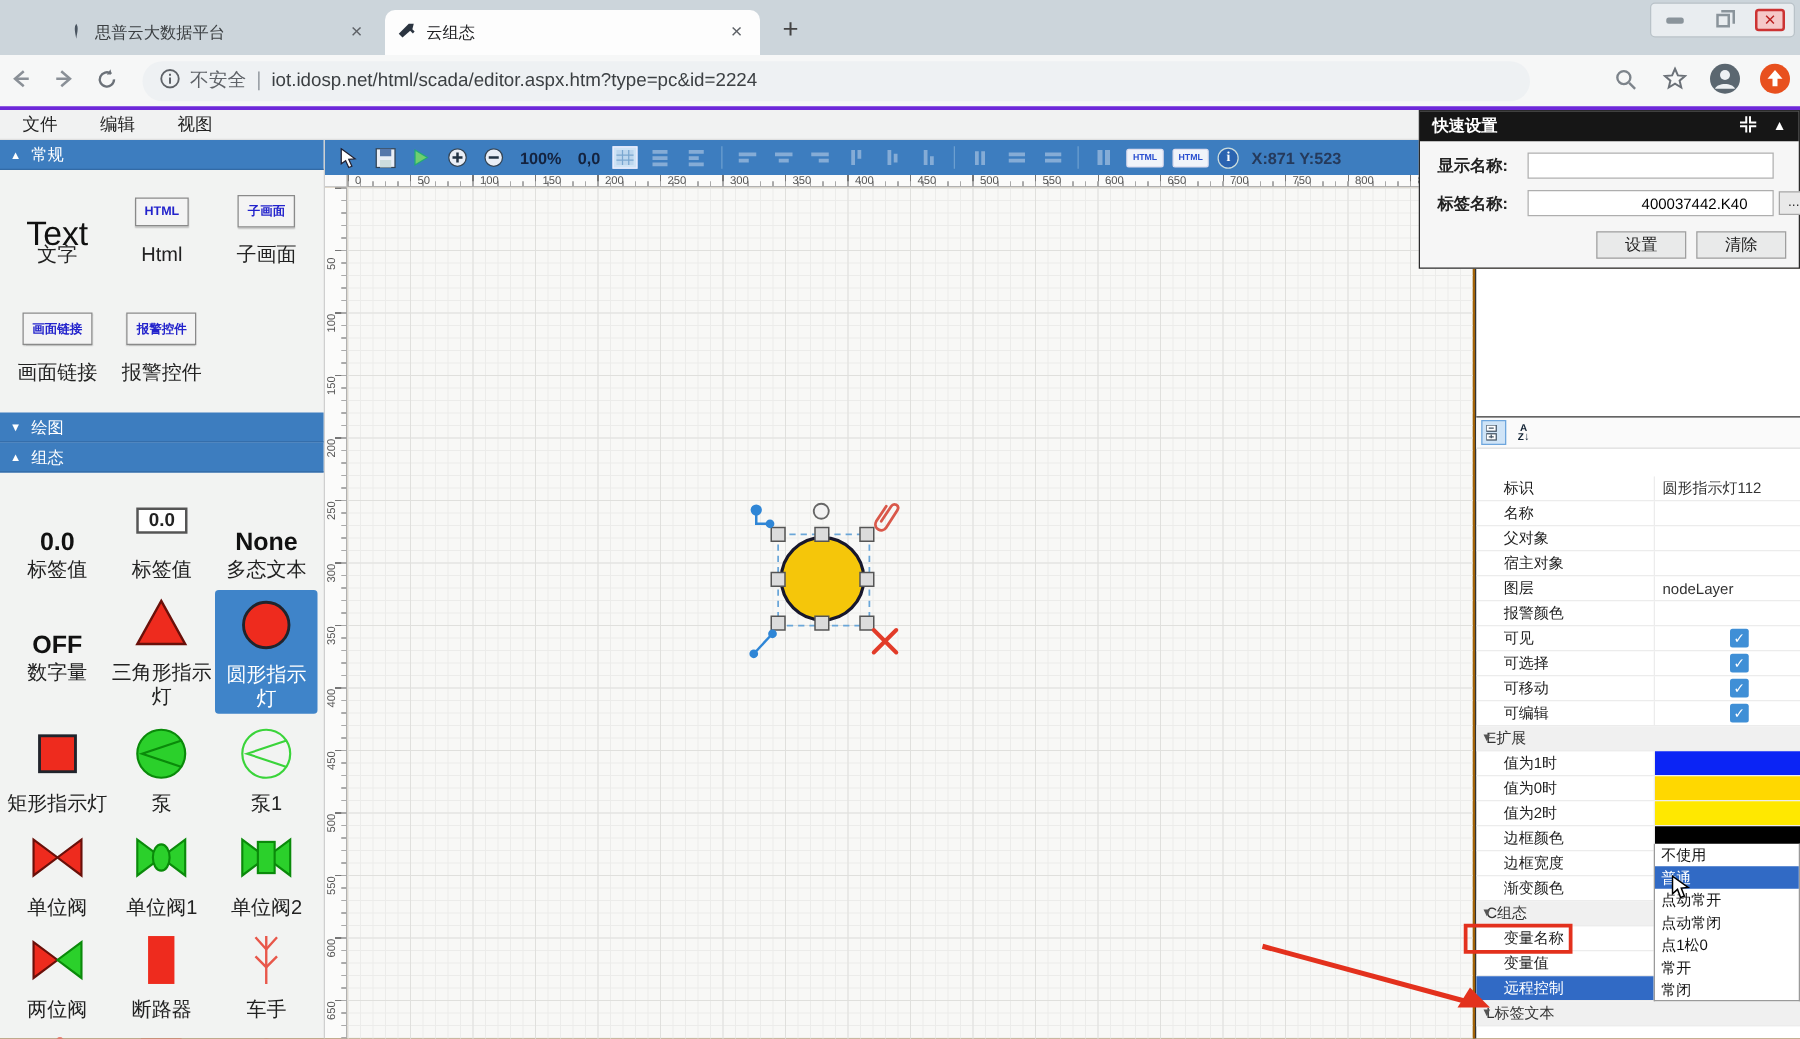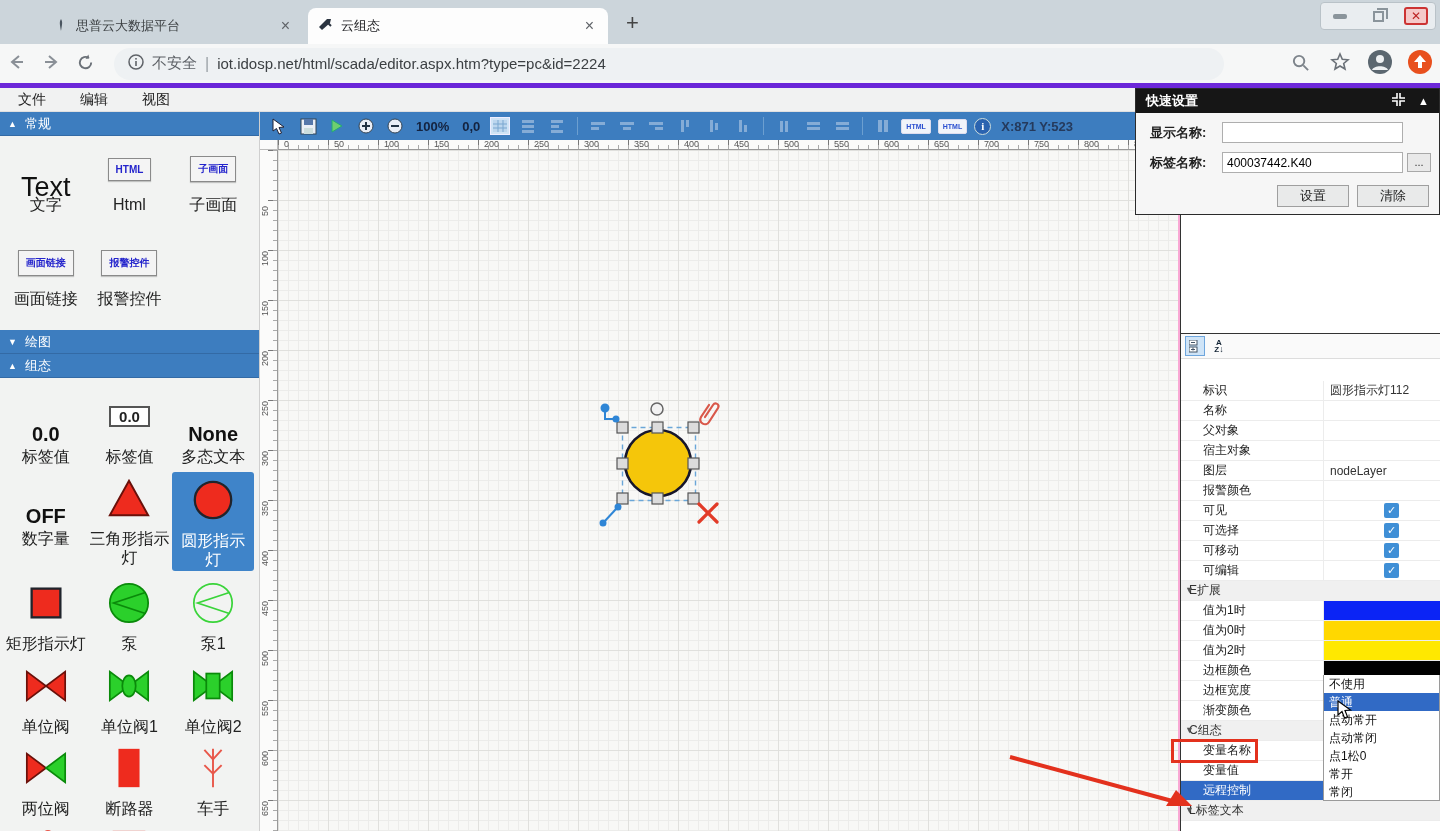--- a/index.html
+++ b/index.html
@@ -1,37 +1,37 @@
 <!DOCTYPE html>
 <html><head>
 <meta charset="utf-8">
 <style>
   * { margin:0; padding:0; box-sizing:border-box; }
   html,body { background:#888; }
   #screen {
     position:relative; width:1440px; height:831px; overflow:hidden;
-    font-family:"Liberation Sans","DejaVu Sans",sans-serif; background:#f9a8d4;
+    font-family:"Liberation Sans","DejaVu Sans",sans-serif; background:#a16207;
     font-size:13px; color:#222;
   }
   
   .tabstrip { position:absolute; left:0; top:0; width:1440px; height:44px; background:#ccd5db; }
   .tab { position:absolute; top:8px; height:36px; display:flex; align-items:center; gap:8px; padding:0 10px; font-size:13px; color:#3c4043; }
   .tab.inactive { left:44px; width:260px; }
   .tab.active { left:308px; width:300px; background:#fdfdfd; border-radius:8px 8px 0 0; color:#202124; }
   .tab .ttl { flex:1; white-space:nowrap; overflow:hidden; }
   .tab .x { font-size:16px; color:#5f6368; padding:0 4px; cursor:default; }
   .newtab { position:absolute; left:626px; top:12px; font-size:22px; color:#444; line-height:22px; }
   .winctl { position:absolute; right:4px; top:2px; width:116px; height:28px; background:#e9edf0; border:1px solid #b9c2c8; border-radius:4px; display:flex; align-items:center; justify-content:space-around; }
   .wbtn { width:26px; height:22px; display:flex; align-items:center; justify-content:center; }
   .minbar { width:14px; height:5px; background:#8a949b; border-radius:2px; }
   .restore { width:11px; height:11px; border:2px solid #8a949b; position:relative; }
   .restore:before { content:""; position:absolute; left:2px; top:-5px; width:9px; height:9px; border:2px solid #8a949b; border-left:none; border-bottom:none; }
   .closebox { width:24px; height:18px; border:2px solid #c33; border-radius:3px; background:#f5c9c9; color:#b22; font-weight:bold; font-size:12px; display:flex; align-items:center; justify-content:center; }
   
-  .addressbar { position:absolute; left:0; top:44px; width:1440px; height:44px; background:#f6f7f7; border-bottom:5px solid #6d28d9; display:flex; align-items:center; }
+  .addressbar { position:absolute; left:0; top:44px; width:1440px; height:44px; background:#f6f7f7; border-bottom:3px solid #6d28d9; display:flex; align-items:center; }
   .navic { width:34px; text-align:center; flex:none; }
   .urlbox { flex:none; width:1110px; height:32px; margin-left:12px; background:#eef1f3; border-radius:16px; display:flex; align-items:center; padding:0 14px; font-size:15px; color:#3c4043; gap:8px; }
   .urlbox .sec { color:#5f6368; }
   .urlbox .sep { color:#9aa0a6; font-size:16px; }
   .rightic { width:40px; text-align:center; flex:none; }
   
   .menubar { position:absolute; left:0; top:88px; width:1440px; height:24px; background:#f1f2f2; border-bottom:1px solid #e0e0e0; display:flex; align-items:center; gap:34px; padding-left:18px; font-size:14px; color:#222; }
   
   .leftpanel { position:absolute; left:0; top:112px; width:260px; height:719px; background:#f2f3f2; border-right:1px solid #cfcfcf; display:flex; flex-direction:column; overflow:hidden; }
   .secheader { flex:none; height:24px; background:#3d7dbf; color:#fff; font-size:13px; display:flex; align-items:center; gap:8px; padding-left:8px; border-bottom:1px solid #336aa5; }
@@ -75,21 +75,21 @@
       linear-gradient(to right,#e0e0dd 1px,transparent 1px),linear-gradient(to bottom,#e0e0dd 1px,transparent 1px),
       linear-gradient(to right,#ececea 1px,transparent 1px),linear-gradient(to bottom,#ececea 1px,transparent 1px);
     background-size:50px 50px,50px 50px,10px 10px,10px 10px; }
   .selwrap { position:absolute; left:317px; top:245px; }
   
   .qs { position:absolute; left:1135px; top:88px; width:305px; height:127px; background:#f6f6f6; border:1px solid #2b2b2b; z-index:30; }
   .qshead { height:24px; background:#161616; color:#fff; display:flex; align-items:center; padding:0 10px; font-size:13px; font-weight:bold; }
   .qshead .sp { flex:1; }
   .qsrow { display:flex; align-items:center; margin:9px 8px 0 14px; gap:4px; }
   .qslabel { font-size:13px; font-weight:bold; color:#222; width:68px; flex:none; }
-  .qsinput { flex:1; height:21px; border:1px solid #aeaeae; background:#fff; font-size:12px; padding:0 4px; font-family:"Liberation Sans",sans-serif; }
+  .qsinput { flex:1; height:21px; border:1px solid #aeaeae; background:#fff; font-size:12px; padding:0 20px; font-family:"Liberation Sans",sans-serif;text-align:right; }
   .qsbrowse { flex:none; width:24px; height:19px; border:1px solid #a8a8a8; background:#e9e9e9; font-size:11px; color:#333; line-height:17px; text-align:center; }
   .qsbtnrow { display:flex; justify-content:flex-end; gap:8px; margin:12px 10px 0 0; }
   .qsbtn { width:72px; height:22px; border:1px solid #9f9f9f; background:#e9eaea; font-size:13px; color:#222; text-align:center; line-height:20px; }
   
   .proppanel { position:absolute; left:1180px; top:215px; width:260px; height:616px; background:#fff; border-left:1px solid #333; z-index:10; }
   .pgtools { position:absolute; left:0; top:118px; width:260px; height:26px; border-top:1px solid #333; border-bottom:1px solid #ddd; background:#fafafa; display:flex; align-items:center; gap:4px; padding-left:4px; }
   .pgtool { width:20px; height:20px; display:flex; align-items:center; justify-content:center; }
   .pgtool.sel { background:#cfe4f7; border:1px solid #6ea6dd; }
   .azicon { font-size:8px; font-weight:bold; line-height:7px; color:#123; text-align:center; }
   .pghead { position:absolute; left:0; top:144px; width:260px; height:22px; background:#f0f0f0; border-bottom:1px solid #c9c9c9; display:flex; font-size:12px; color:#444; }

